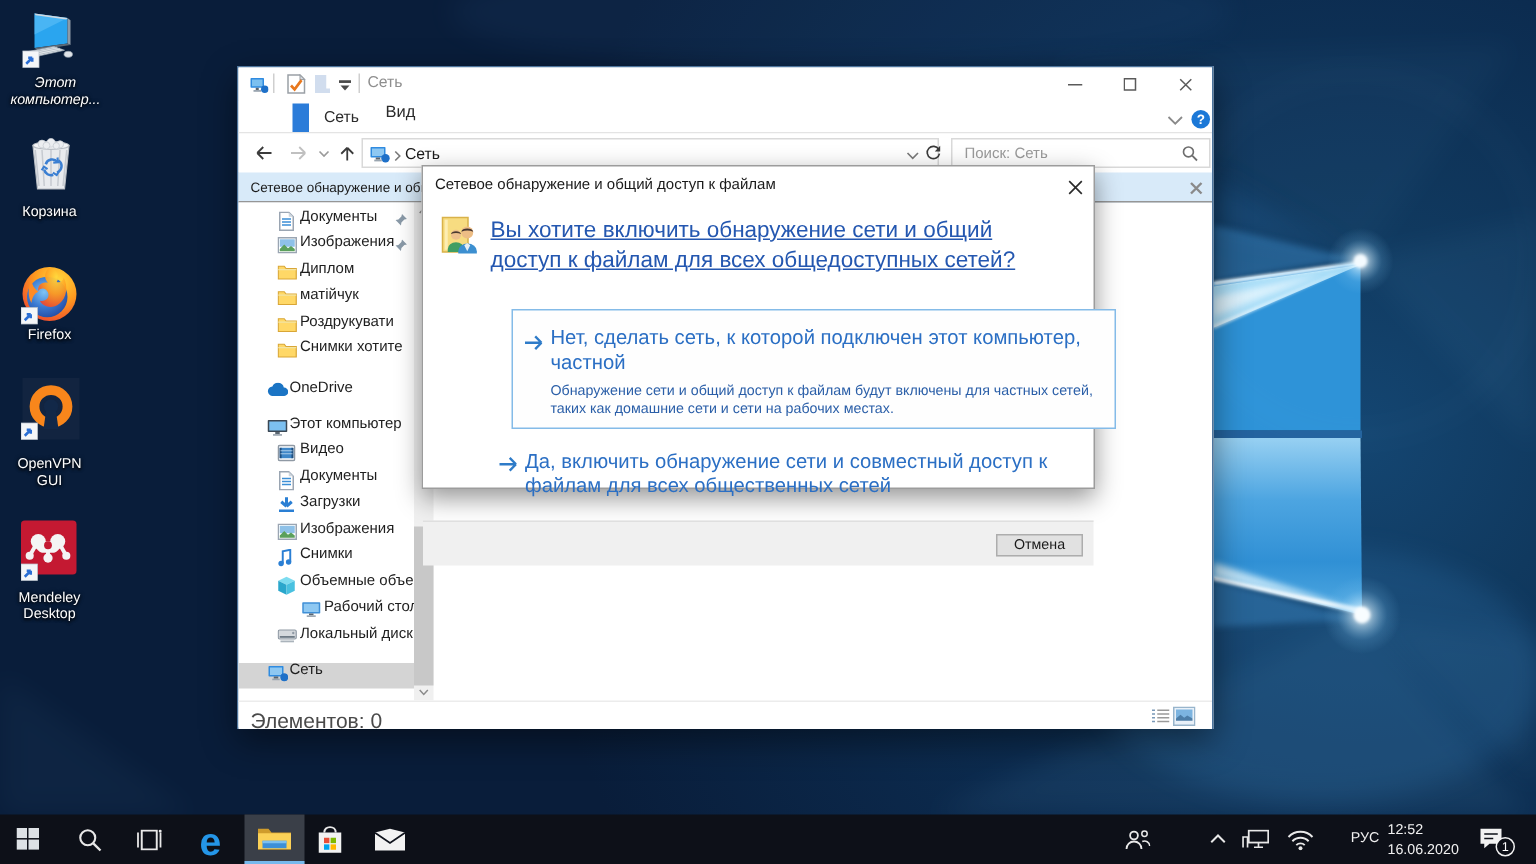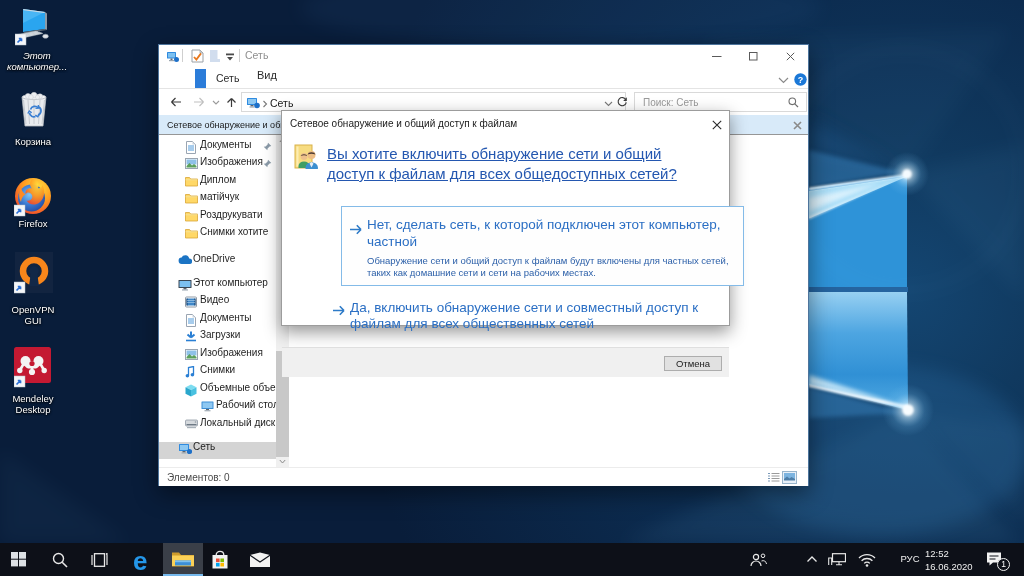--- a/index.html
+++ b/index.html
@@ -446,21 +446,21 @@
 <div class="abs" style="left:117px;top:90px;width:13px;height:332px;background:#f0f0f0;">
 <svg class="abs" style="left:3px;top:3px" width="7" height="5" viewBox="0 0 7 5">
           <path d="M0.8 4 L3.5 1 L6.2 4" stroke="#8a8a8a" stroke-width="1" fill="none"></path>
         </svg>
 <div class="abs" style="left:0px;top:216px;width:13px;height:106px;background:#c8c8c8;"></div>
 <svg class="abs" style="left:3px;top:324px" width="7" height="5" viewBox="0 0 7 5">
           <path d="M0.8 1 L3.5 4 L6.2 1" stroke="#8a8a8a" stroke-width="1" fill="none"></path>
         </svg>
 </div>
 <div class="abs" style="left:0;top:422px;width:100%;height:19px;background:#fff;border-top:1px solid #ececec;">
-<div class="abs" style="left:8px;top:4px;font-size:10px;color:#4a4a4a;">Элементов: 0</div>
+<div class="abs" style="left:8px;top:4px;font-size:14px;color:#4a4a4a;">Элементов: 0</div>
 <svg class="abs" style="left:608px;top:4px" width="13" height="11" viewBox="0 0 13 11">
           <path d="M1 1.5 h2 M1 4 h2 M1 6.5 h2 M1 9 h2" stroke="#7a99b8" stroke-width="1"></path>
           <path d="M4.5 1.5 h8 M4.5 4 h8 M4.5 6.5 h8 M4.5 9 h8" stroke="#9a9a9a" stroke-width="1"></path>
         </svg>
 <svg class="abs" style="left:623px;top:3px" width="15" height="13" viewBox="0 0 15 13">
           <rect x="0.5" y="0.5" width="14" height="12" fill="#e8f0f8" stroke="#98b5cc" stroke-width="1"></rect>
           <rect x="2" y="2" width="11" height="6" fill="#7cb4e0"></rect>
           <path d="M2 8 l3-2.5 2.5 2 2-1.5 3.5 2 v1.5 h-11z" fill="#4d7ea8"></path>
         </svg>
 </div>

